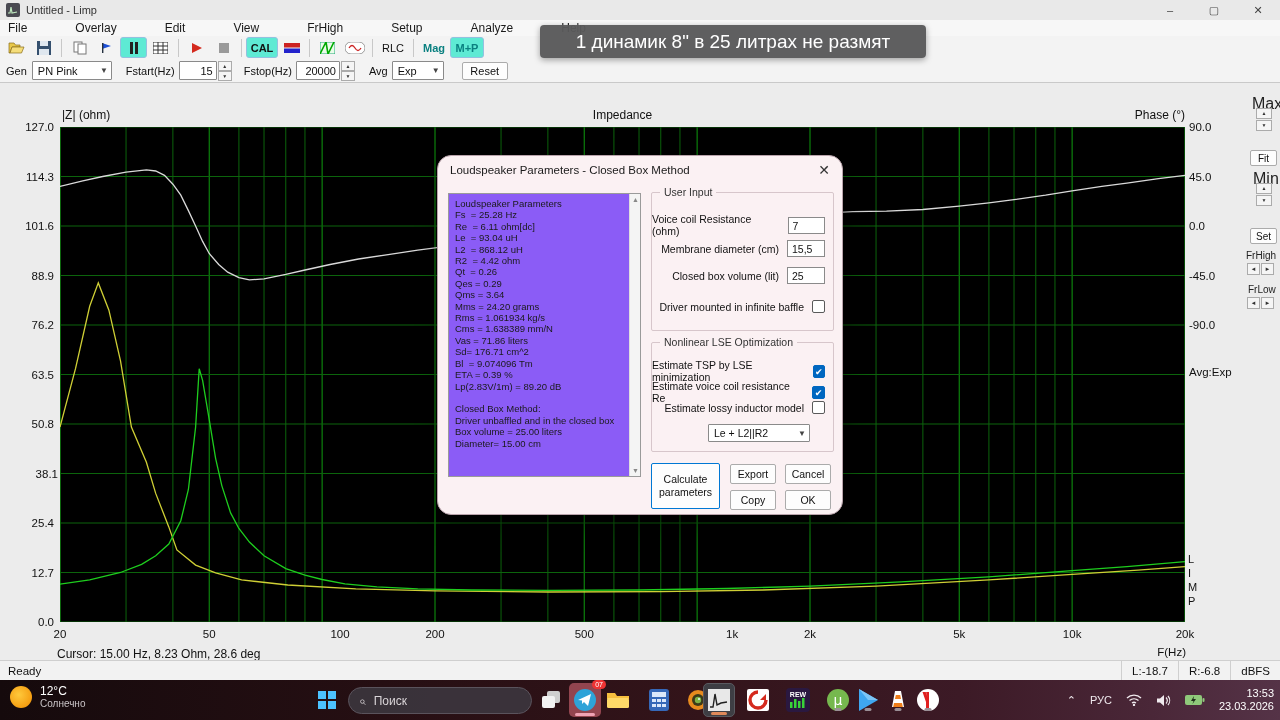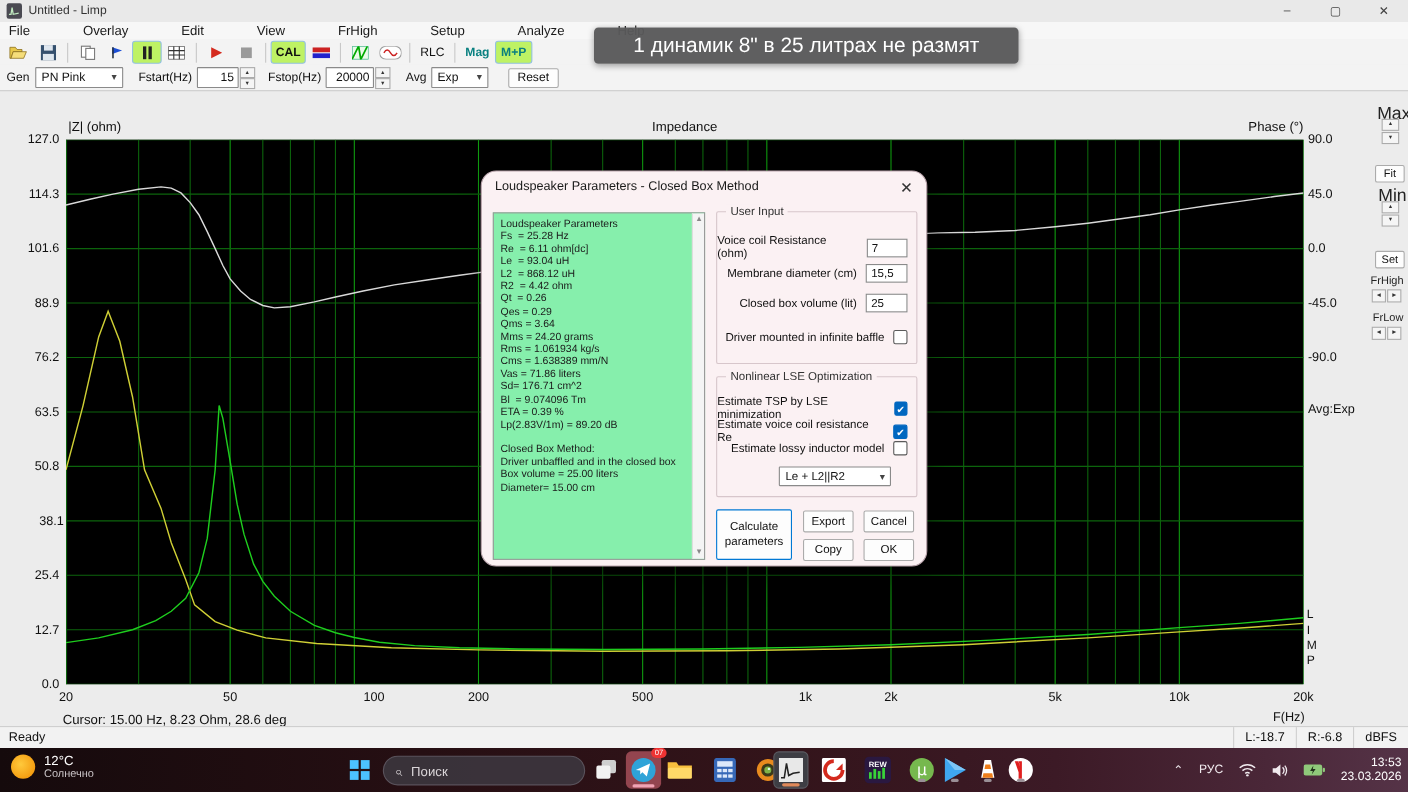--- a/index.html
+++ b/index.html
@@ -11,21 +11,21 @@
   #titlebar .appicon { width:14px; height:14px; margin:0 6px 0 6px; background:#4a4a52; border-radius:2px; display:flex; align-items:center; justify-content:center; }
   #titlebar .title { font-size:11px; color:#333; }
   #wincontrols { position:absolute; right:0; top:0; height:20px; display:flex; }
   #wincontrols .wbtn { width:44px; height:20px; display:flex; align-items:center; justify-content:center; font-size:11px; color:#444; }
 
   #menubar { position:absolute; left:0; top:20px; width:1280px; height:16px; background:#f7f7f7; display:flex; align-items:center;gap:32px; }
   #menubar .mitem { padding:0 8px; font-size:12px; color:#1a1a1a; height:16px; line-height:16px; }
 
   #toolbar1 { position:absolute; left:0; top:36px; width:1280px; height:23px; background:#f3f3f3; display:flex; align-items:center; padding-left:3px; }
   .tbtn { width:27px; height:21px; display:flex; align-items:center; justify-content:center; border-radius:3px; font-size:10px; }
-  .tbtn.hl { background:#bef264; border:1px solid #93c1e0; }
+  .tbtn.hl { background:#5eead4; border:1px solid #93c1e0; }
   .tsep { width:1px; height:18px; background:#c8c8c8; margin:0 4px; }
   .ttext { font-size:11px; font-weight:bold; color:#111; }
   .teal { color:#0a8080; }
 
   #toolbar2 { position:absolute; left:0; top:59px; width:1280px; height:24px; background:#f3f3f3; border-bottom:1px solid #c9c9c9; display:flex; align-items:center; padding-left:6px; font-size:11px; }
   .combo { background:#fff; border:1px solid #8a8a8a; height:19px; display:flex; align-items:center; justify-content:space-between; padding:0 3px 0 5px; font-size:11px; border-radius:1px; }
   .combo .chev { font-size:8px; color:#444; margin-left:6px; }
   .edit { background:#fff; border:1px solid #8a8a8a; height:19px; font-size:11px; display:flex; align-items:center; justify-content:flex-end; padding-right:3px; border-radius:1px; }
   .spin { width:14px; height:19px; display:flex; flex-direction:column; margin-left:1px; }
   .spin div { flex:1; background:#f5f5f5; border:1px solid #ababab; font-size:5px; line-height:8px; text-align:center; color:#333; }
@@ -56,21 +56,21 @@
   #statusbar .cells { margin-left:auto; display:flex; height:100%; align-items:center; }
   #statusbar .cell { border-left:1px solid #cfcfcf; height:100%; display:flex; align-items:center; justify-content:center; padding:0 10px; min-width:48px; }
 
   
   #caption { position:absolute; left:540px; top:25px; width:386px; height:33px; background:rgba(88,88,90,.96); border-radius:4px; color:#fff; font-size:19px; display:flex; align-items:center; justify-content:center; box-shadow:0 2px 6px rgba(0,0,0,.35); z-index:60; }
 
   
   #dialog { position:absolute; left:437px; top:155px; width:406px; height:360px; background:#fbf1f3; border:1px solid #b9a3ab; border-radius:14px; box-shadow:4px 10px 24px rgba(0,0,0,.45); z-index:40; }
   #dialog .dtitle { position:absolute; left:12px; top:8px; font-size:11.5px; color:#1a1a1a; }
   #dialog .dclose { position:absolute; right:12px; top:6px; font-size:14px; color:#333; }
-  #report { position:absolute; left:10px; top:37px; width:193px; height:316px; background:#86efac; border:1px solid #9a9a9a; }
+  #report { position:absolute; left:10px; top:37px; width:193px; height:284px; background:#8b5cf6; border:1px solid #9a9a9a; }
   #report pre { font-family:"Liberation Sans",sans-serif; font-size:9.5px; line-height:11.4px; color:#1a1a1a; padding:4px 2px 4px 6px; white-space:pre; }
   #report .sb { position:absolute; right:0; top:0; width:11px; height:100%; background:#f4f4f4; border-left:1px solid #ddd; }
   #report .sb .ar { position:absolute; width:11px; text-align:center; font-size:7px; color:#888; }
   .grp { position:absolute; border:1px solid #d7c6cb; border-radius:2px; }
   .grp .legend { position:absolute; top:-7px; left:8px; background:#fbf1f3; padding:0 4px; font-size:10.5px; color:#333; }
   .frow { position:absolute; right:8px; display:flex; align-items:center; }
   .frow label { font-size:10.5px; color:#111; margin-right:8px; }
   .frow .fin { width:38px; height:17px; background:#fff; border:1px solid #8a8a8a; font-size:10.5px; padding-left:4px; line-height:16px; }
   .cb { width:13px; height:13px; border:1px solid #5a5a5a; border-radius:2px; background:#fff; font-size:9px; line-height:12px; text-align:center; color:#fff; }
   .cb.on { background:#0067c0; border-color:#0067c0; }

